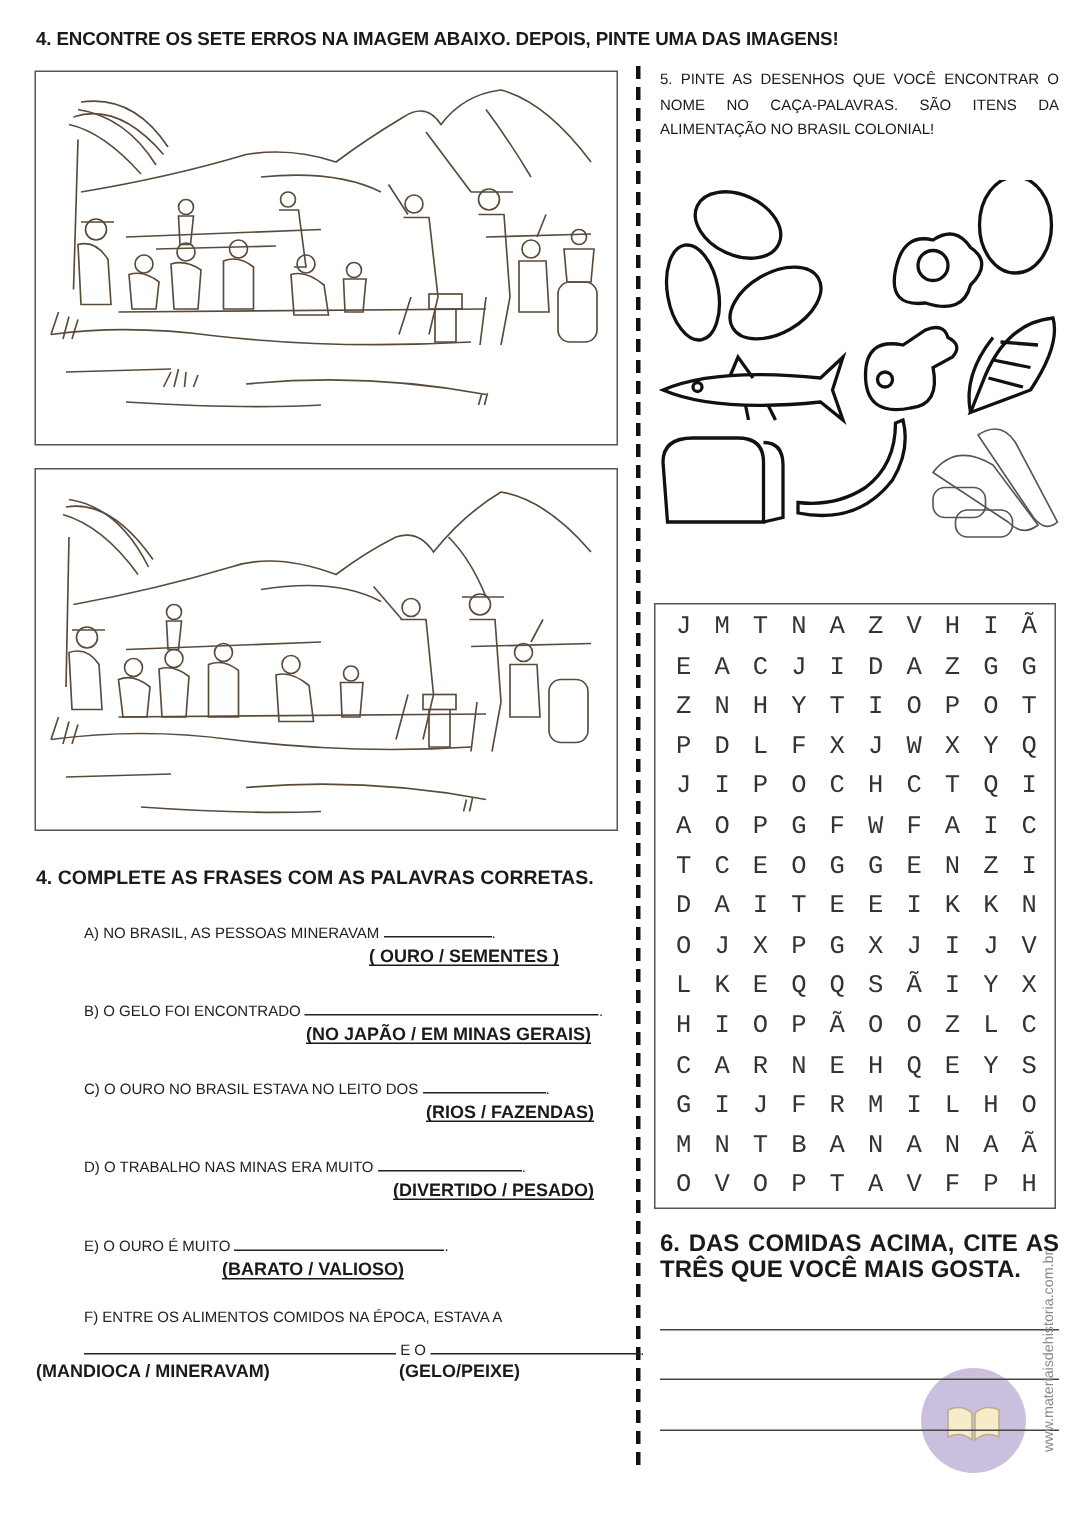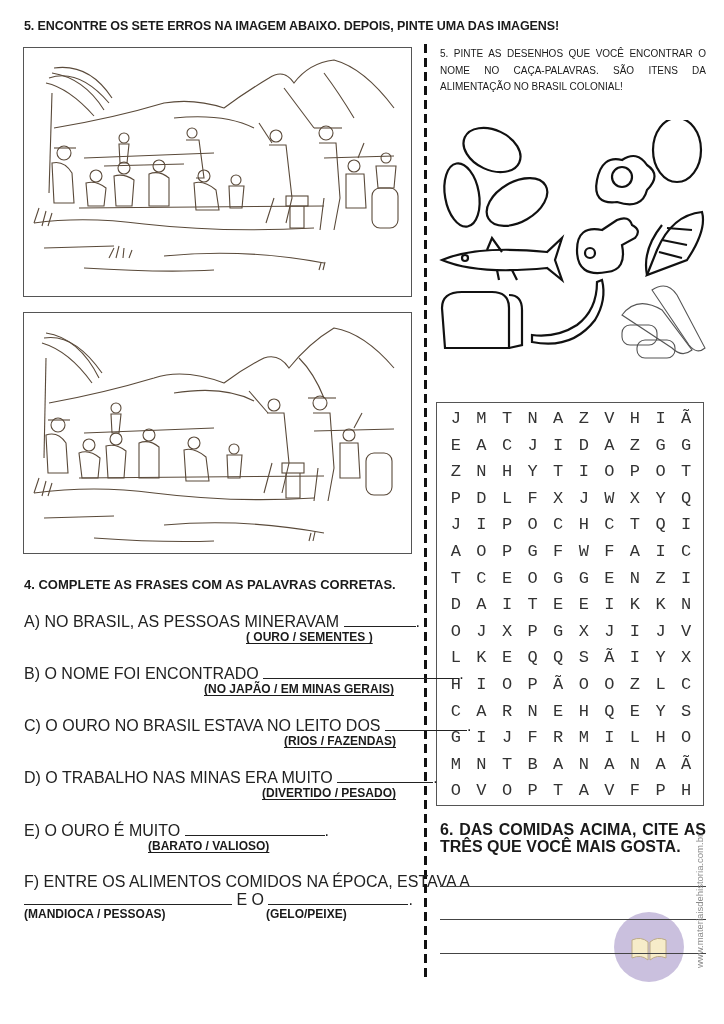--- a/index.html
+++ b/index.html
@@ -13,35 +13,35 @@
           background: repeating-linear-gradient(to bottom, #111 0 9px, transparent 9px 14px); }
   .title5 { left:440px; top:46px; width:266px; font-size:10px; font-weight:normal;
             line-height:16.5px; text-align:justify; }
   .food { position:absolute; }
   .ws { position:absolute; left:436px; top:402px; width:268px; height:404px; border:1.5px solid #555; box-sizing:border-box; }
   .ws-grid { position:absolute; left:6px; top:3px; display:grid;
              grid-template-columns: repeat(10, 25.6px); grid-auto-rows: 26.6px; }
   .ws-cell { font-family:"Liberation Mono", "DejaVu Sans Mono", monospace; font-size:17px;
              color:#333; text-align:center; line-height:26.6px; }
   .title4 { left:24px; top:577px; font-size:13px; font-weight:bold; }
-  .q { position:absolute; font-size:16px; color:#222; white-space:nowrap; }
+  .q { position:absolute; font-size:10px; color:#222; white-space:nowrap;margin-left:32px; }
   .blank { display:inline-block; border-bottom:1px solid #222; height:11px; vertical-align:baseline; }
   .opt { position:absolute; font-size:12px; font-weight:bold; white-space:nowrap; }
   .opt u { text-underline-offset:2px; }
   .title6 { left:440px; top:821px; width:266px; font-size:16px; font-weight:bold; line-height:17px; text-align:justify; }
   .aline { position:absolute; left:440px; width:266px; height:1px; background:#444; }
   .watermark { position:absolute; left:614px; top:912px; width:70px; height:70px; border-radius:50%;
                background:#b9acd3; opacity:0.75; }
   .wm-url { position:absolute; left:694px; top:968px; transform-origin:0 0; transform:rotate(-90deg);
             font-size:9.5px; color:#8a8a8a; white-space:nowrap; }
 </style>
 </head>
 <body>
 
-<div class="abs title3">5. ENCONTRE OS SETE ERROS NA IMAGEM ABAIXO. DEPOIS, PINTE UMA DAS IMAGENS!</div>
+<div class="abs title3">4. ENCONTRE OS SETE ERROS NA IMAGEM ABAIXO. DEPOIS, PINTE UMA DAS IMAGENS!</div>
 
 <div class="img-frame" style="left:23px;top:47px;width:387px;height:248px;">
   <svg width="387" height="248" viewBox="0 0 387 248" fill="none" stroke="#5a4a3a" stroke-width="1.1">
 
     <path d="M25 30 Q55 20 85 55"></path>
       <path d="M28 25 Q60 30 80 62"></path>
       <path d="M22 35 Q45 40 70 68"></path>
       <path d="M30 20 Q65 15 88 50"></path>
     <line x1="28" y1="45" x2="25" y2="145"></line>
 
@@ -353,21 +353,21 @@
 
 <div class="abs title4">4. COMPLETE AS FRASES COM AS PALAVRAS CORRETAS.</div>
 
 <div class="q" style="left:24px;top:613px;">
   <span>A) NO BRASIL, AS PESSOAS MINERAVAM</span>
   <span class="blank" style="width:72px;"></span><span>.</span>
 </div>
 <div class="opt" style="left:246px;top:630px;"><u>( OURO / SEMENTES )</u></div>
 
 <div class="q" style="left:24px;top:665px;">
-  <span>B) O NOME FOI ENCONTRADO</span>
+  <span>B) O GELO FOI ENCONTRADO</span>
   <span class="blank" style="width:196px;"></span><span>.</span>
 </div>
 <div class="opt" style="left:204px;top:682px;"><u>(NO JAPÃO / EM MINAS GERAIS)</u></div>
 
 <div class="q" style="left:24px;top:717px;">
   <span>C) O OURO NO BRASIL ESTAVA NO LEITO DOS</span>
   <span class="blank" style="width:82px;"></span><span>.</span>
 </div>
 <div class="opt" style="left:284px;top:734px;"><u>(RIOS / FAZENDAS)</u></div>
 
@@ -384,21 +384,21 @@
 <div class="opt" style="left:148px;top:839px;"><u>(BARATO / VALIOSO)</u></div>
 
 <div class="q" style="left:24px;top:873px;">
   <span>F) ENTRE OS ALIMENTOS COMIDOS NA ÉPOCA, ESTAVA A</span>
 </div>
 <div class="q" style="left:24px;top:891px;">
   <span class="blank" style="width:208px;"></span>
   <span>E O</span>
   <span class="blank" style="width:140px;"></span><span>.</span>
 </div>
-<div class="opt" style="left:24px;top:907px;">(MANDIOCA / PESSOAS)</div>
+<div class="opt" style="left:24px;top:907px;">(MANDIOCA / MINERAVAM)</div>
 <div class="opt" style="left:266px;top:907px;">(GELO/PEIXE)</div>
 
 <div class="abs title6">6. DAS COMIDAS ACIMA, CITE AS TRÊS QUE VOCÊ MAIS GOSTA.</div>
 <div class="watermark">
   <svg width="70" height="70" viewBox="0 0 70 70">
     <path d="M18 28 Q27 24 34 30 L34 48 Q27 42 18 46 Z" fill="#f3e6b8" stroke="#a89060" stroke-width="1"></path>
     <path d="M52 28 Q43 24 36 30 L36 48 Q43 42 52 46 Z" fill="#f3e6b8" stroke="#a89060" stroke-width="1"></path>
   </svg>
 </div>
 <div class="aline" style="top:886px;"></div>

